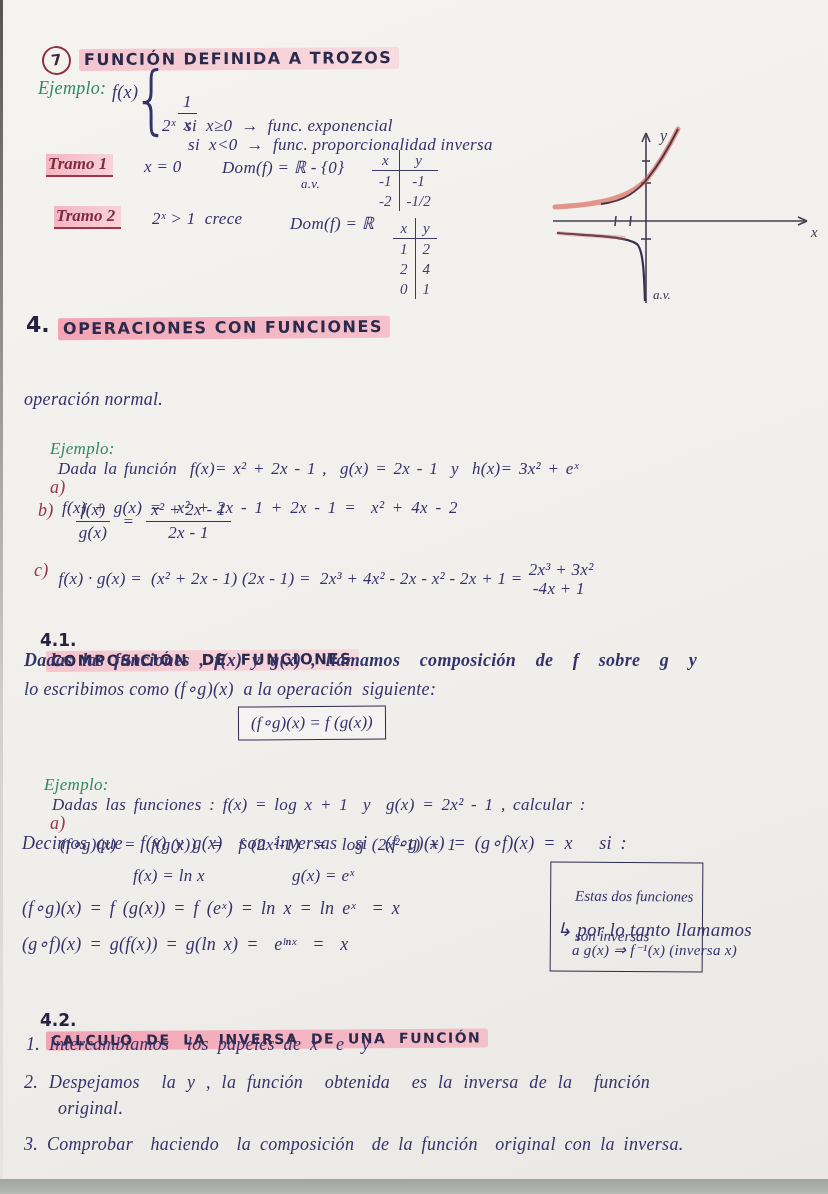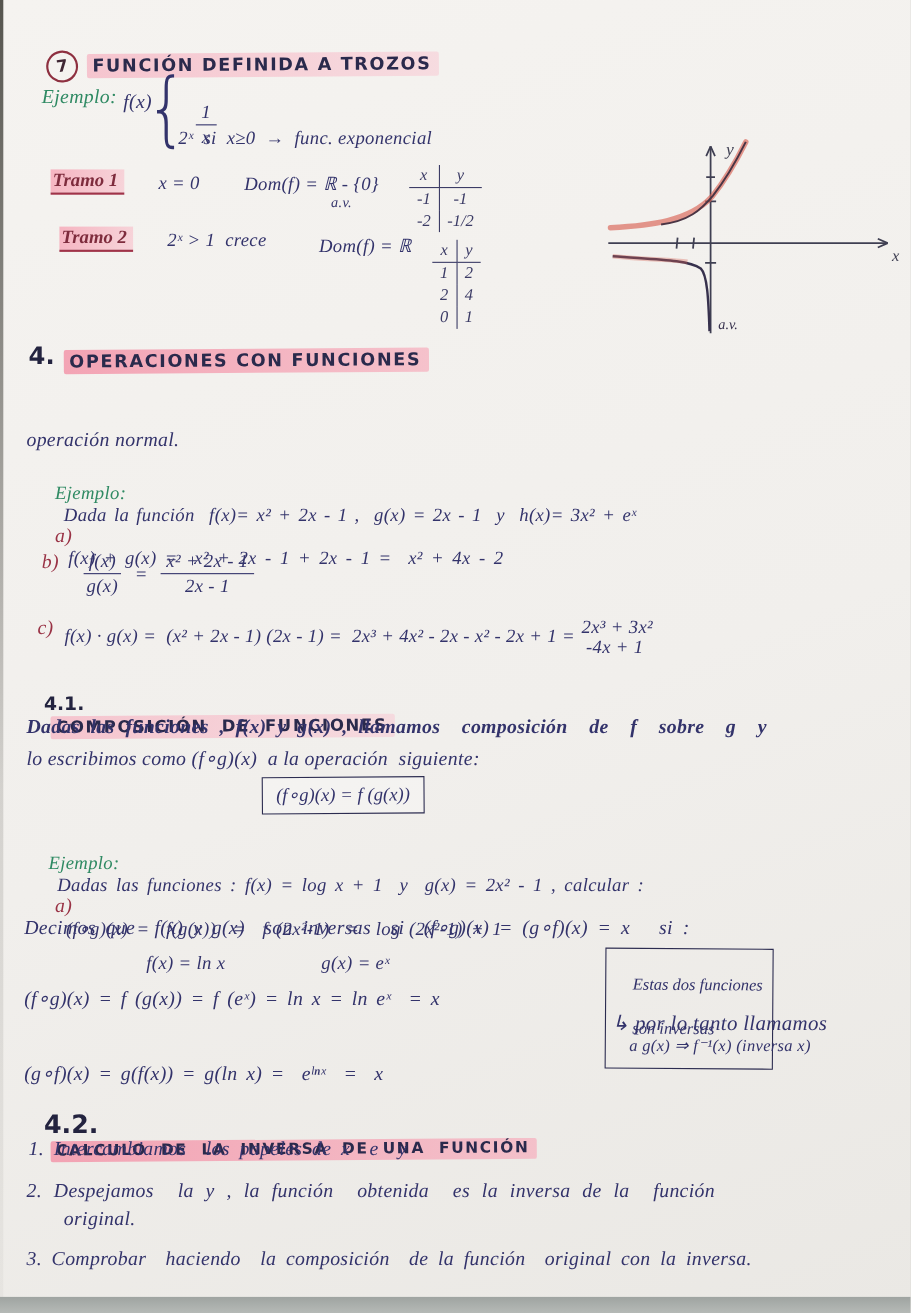--- a/index.html
+++ b/index.html
@@ -69,20 +69,21 @@
 
   <div class="abs" style="left:26px; top:28px;">
     <span class="circ">7</span><span class="headcaps hl hl-light">FUNCIÓN DEFINIDA A TROZOS</span>
   </div>
 
   <div class="abs t big green" style="left:38px; top:78px;">Ejemplo:</div>
   <div class="abs t big" style="left:112px; top:82px;">f(x)</div>
   <div class="abs brace" style="left:128px; top:62px;">{</div>
   <div class="abs" style="left:162px; top:74px;">
     <span class="frac t"><span class="fnum">1</span><span class="fden">x</span></span>
+    <span class="t" style="margin-left:10px;">si  x&lt;0  →  func. proporcionalidad inversa</span>
   </div>
   <div class="abs t" style="left:162px; top:116px;">2ˣ  si  x≥0  →  func. exponencial</div>
 
   <div class="abs tramo" style="left:46px; top:154px;">Tramo 1</div>
   <div class="abs t" style="left:144px; top:157px;">x = 0</div>
   <div class="abs t" style="left:222px; top:155px;">Dom(f) = ℝ - {0}</div>
   <div class="abs t sm" style="left:301px; top:176px;">a.v.</div>
   <div class="abs vtab" style="left:372px; top:150px;">
     <div class="c c1 hd">x</div>
     <div class="c hd">y</div>
@@ -182,31 +183,31 @@
     <span class="t maroon big">a)</span>
     <span class="t" style="margin-left:10px; word-spacing:3px;">(f∘g)(x) =  f(g(x))  =  f (2x²-1)  =  log (2x²-1) + 1</span>
   </div>
 
   <div class="abs t big" style="left:22px; top:832px; word-spacing:4px;">Decimos que  f(x) y g(x)  son inversas  si  (f∘g)(x) = (g∘f)(x) = x   si :</div>
 
   <div class="abs t" style="left:133px; top:866px;">f(x) = ln x</div>
   <div class="abs t" style="left:292px; top:866px;">g(x) = eˣ</div>
 
   <div class="abs t big" style="left:22px; top:897px; word-spacing:3px;">(f∘g)(x) = f (g(x)) = f (eˣ) = ln x = ln eˣ  = x</div>
-  <div class="abs t big" style="left:22px; top:933px; word-spacing:3px;margin-top:32px;">(g∘f)(x) = g(f(x)) = g(ln x) =  eˡⁿˣ  =  x</div>
+  <div class="abs t big" style="left:22px; top:933px; word-spacing:3px;">(g∘f)(x) = g(f(x)) = g(ln x) =  eˡⁿˣ  =  x</div>
 
   <div class="abs noteb" style="left:550px; top:862px;">
     <span>Estas dos funciones</span><br>
     <span>son inversas</span>
   </div>
   <div class="abs t" style="left:556px; top:918px; font-size:19px;">↳ por lo tanto llamamos</div>
   <div class="abs t" style="left:572px; top:941px; font-size:15px;">a g(x) ⇒ f⁻¹(x) (inversa x)</div>
 
   <div class="abs" style="left:24px; top:992px;">
-    <span class="secnum" style="font-size:23px;text-align:center;">4.2.</span>
+    <span class="secnum" style="font-size:17px;text-align:center;">4.2.</span>
     <span class="headcaps hl" style="font-size:14px; margin-left:6px;">CALCULO  DE  LA  INVERSA  DE  UNA  FUNCIÓN</span>
   </div>
 
   <div class="abs t big" style="left:26px; top:1034px; word-spacing:4px;">1. Intercambiamos  los papeles de x  e  y</div>
   <div class="abs t big" style="left:24px; top:1072px; word-spacing:6px;">2. Despejamos  la y , la función  obtenida  es la inversa de la  función</div>
   <div class="abs t big" style="left:58px; top:1098px;">original.</div>
   <div class="abs t big" style="left:24px; top:1134px; word-spacing:4px;font-family:Liberation Serif, serif;">3. Comprobar  haciendo  la composición  de la función  original con la inversa.</div>
 
   <div class="leftedge"></div>
   <div class="botband"></div>

